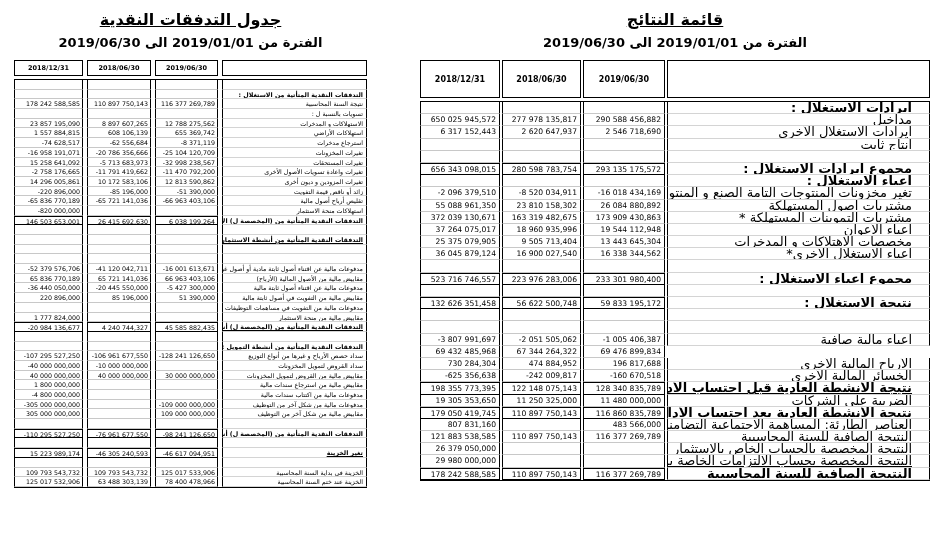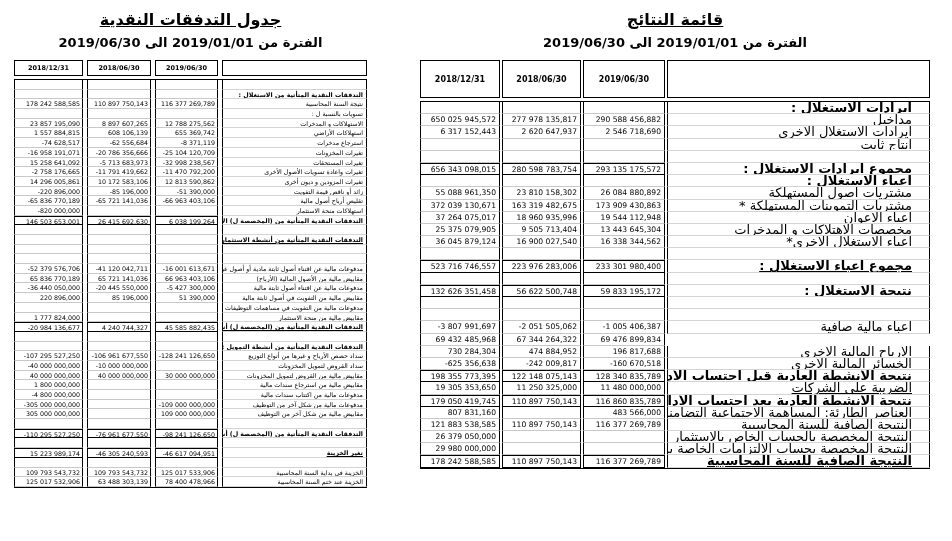--- a/index.html
+++ b/index.html
@@ -349,20 +349,26 @@
         <div class="vc">293 135 175,572</div>
         <div class="lc">مجموع ايرادات الاستغلال :</div>
       </div>
       <div class="row r-section">
         <div class="vc"></div>
         <div class="vc"></div>
         <div class="vc"></div>
         <div class="lc">اعباء الاستغلال :</div>
       </div>
       <div class="row r-item">
+        <div class="vc">-2 096 379,510</div>
+        <div class="vc">-8 520 034,911</div>
+        <div class="vc">-16 018 434,169</div>
+        <div class="lc">تغير مخزونات المنتوجات التامة الصنع و المنتوجات في طور الصنع</div>
+      </div>
+      <div class="row r-item">
         <div class="vc">55 088 961,350</div>
         <div class="vc">23 810 158,302</div>
         <div class="vc">26 084 880,892</div>
         <div class="lc">مشتريات أصول المستهلكة</div>
       </div>
       <div class="row r-item">
         <div class="vc">372 039 130,671</div>
         <div class="vc">163 319 482,675</div>
         <div class="vc">173 909 430,863</div>
         <div class="lc">مشتريات التموينات المستهلكة *</div>

